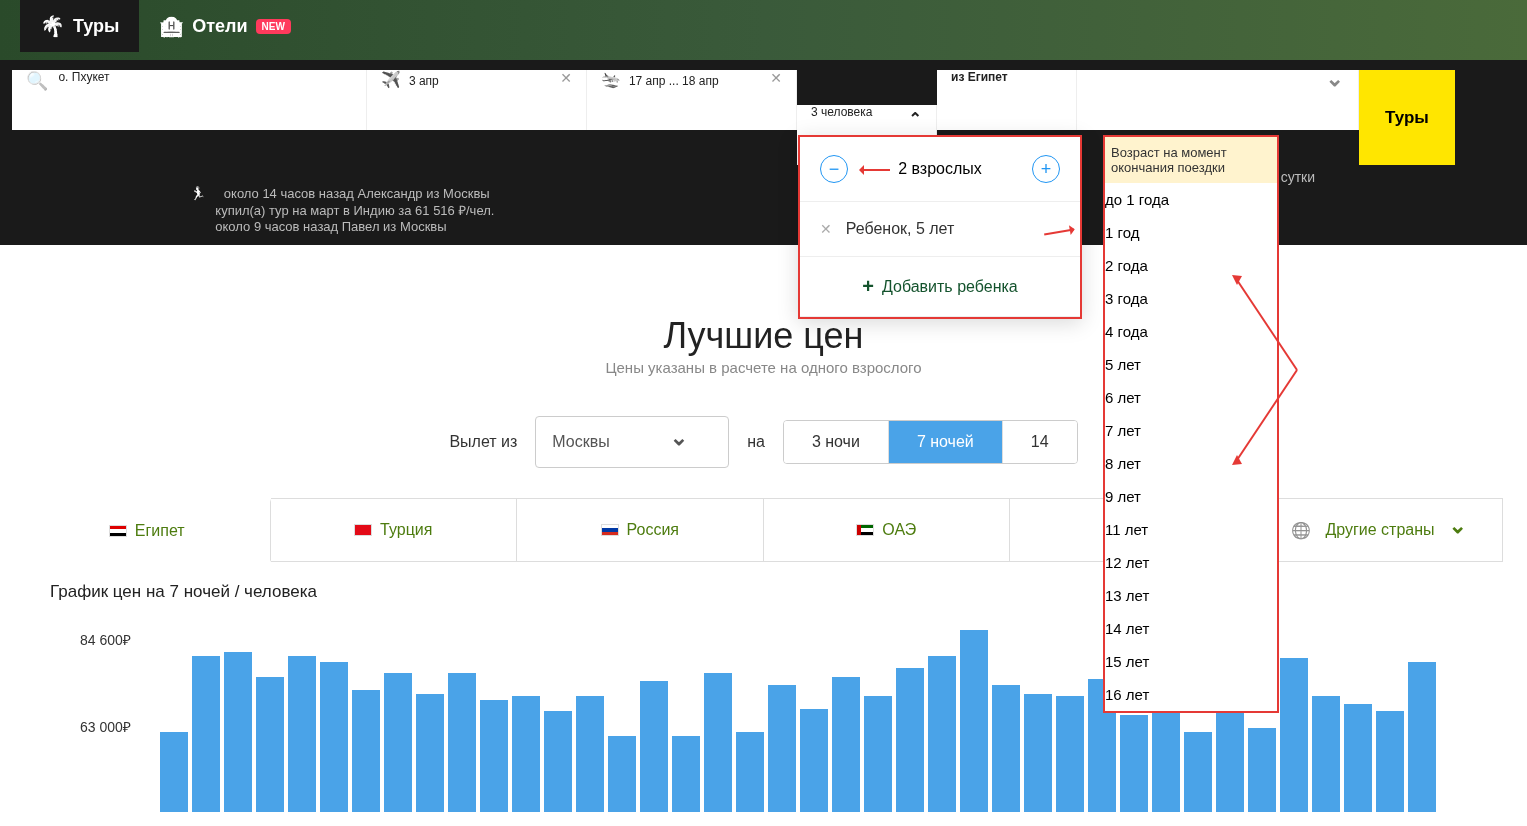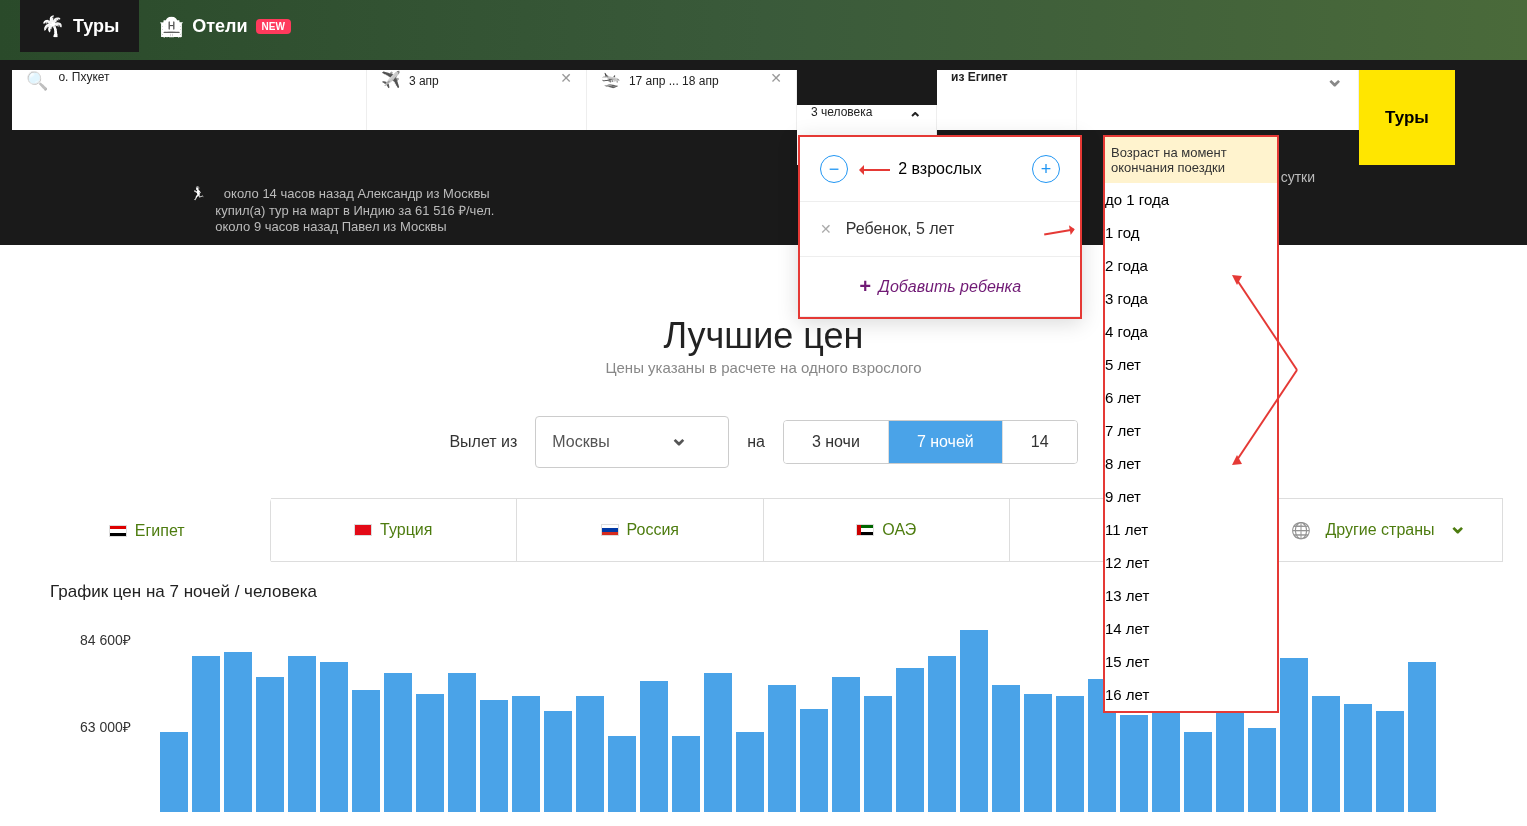--- a/index.html
+++ b/index.html
@@ -33,21 +33,21 @@
     .info-bar { background: #1a1a1a; color: #bbb; font-size: 13px; padding: 12px 0 12px 190px; height: 70px; overflow: hidden; display: flex; align-items: center; gap: 320px;}
     .info-bar .runner::before { content:"🏃"; margin-right: 14px; filter: grayscale(1) brightness(2);}
     .info-bar .sun::before { content:"☀️"; margin-right:8px; filter: grayscale(1) brightness(2);}
     
     .popover { position: absolute; top: 135px; left: 798px; width: 284px; background: #fff; border: 2px solid #e53935; z-index: 50; box-shadow: 0 4px 20px rgba(0,0,0,.15);}
     .pop-row { display: flex; align-items: center; padding: 18px 20px; border-bottom: 1px solid #eee; font-size: 16px; position: relative;}
     .pop-row.adults { justify-content: space-between;}
     .circle-btn { width: 28px; height: 28px; border: 1.5px solid #2196f3; border-radius: 50%; display: flex; align-items: center; justify-content: center; color: #2196f3; font-size: 18px; font-weight: 500; cursor: pointer; background:#fff;}
     .pop-row.child { gap: 14px; color: #333;}
     .pop-row.child .xr::before{content:"✕"; color:#aaa; font-size:14px; cursor:pointer;}
-    .pop-row.add { justify-content: center; color: #701a75; font-weight: 500; cursor: pointer; font-style: italic;}
+    .pop-row.add { justify-content: center; color: #14532d; font-weight: 500; cursor: pointer;}
     .plus-blue::before{content:"+"; font-size:20px; font-weight:600; margin-right:8px;}
     .red-arrow-l { position: absolute; width: 30px; height: 2px; background: #e53935; top: 50%; }
     .red-arrow-l.a1{ left: 60px;}
     .red-arrow-l.a1::after{content:""; position:absolute; left:-6px; top:-4px; border:5px solid transparent; border-right-color:#e53935;}
     .red-arrow-l.a2{ right: 6px; top: 54%; transform: rotate(-10deg);}
     .red-arrow-l.a2::after{content:""; position:absolute; right:-6px; top:-4px; border:5px solid transparent; border-left-color:#e53935;}
     
     .age-dropdown { position: absolute; top: 135px; right: 248px; width: 176px; background: #fff; border: 2px solid #e53935; z-index: 50; font-size: 15px;}
     .age-head { background: #fff3ce; text-align: left; padding: 8px 6px; font-size: 13px; color: #333;}
     .age-item { text-align: left; padding: 8px 0; cursor: pointer; border-bottom: 0;}

